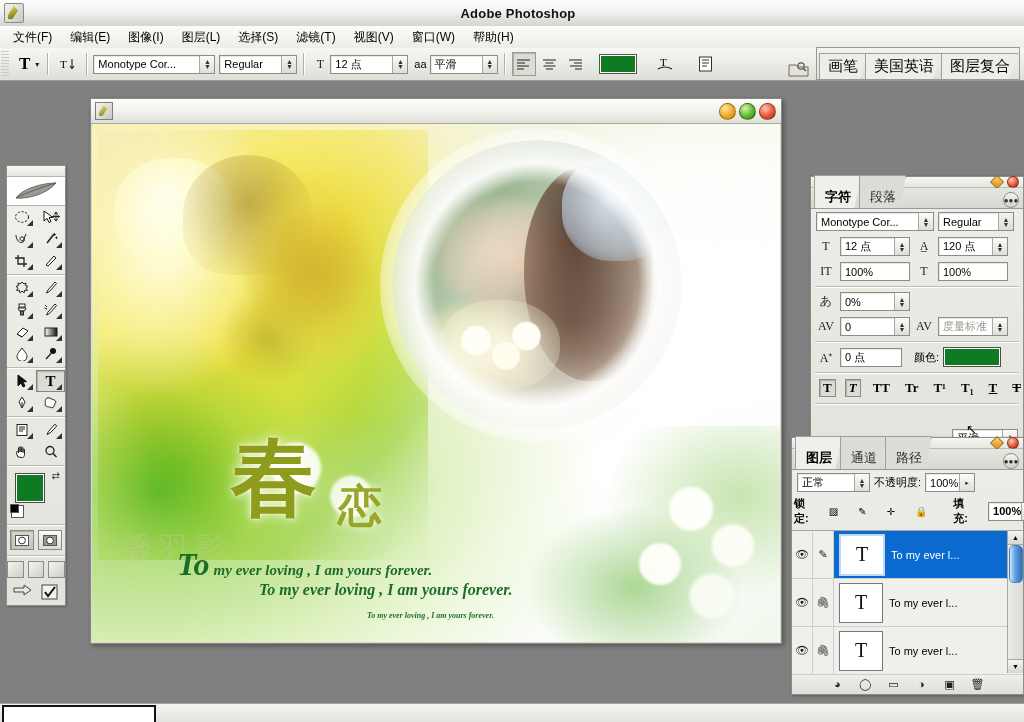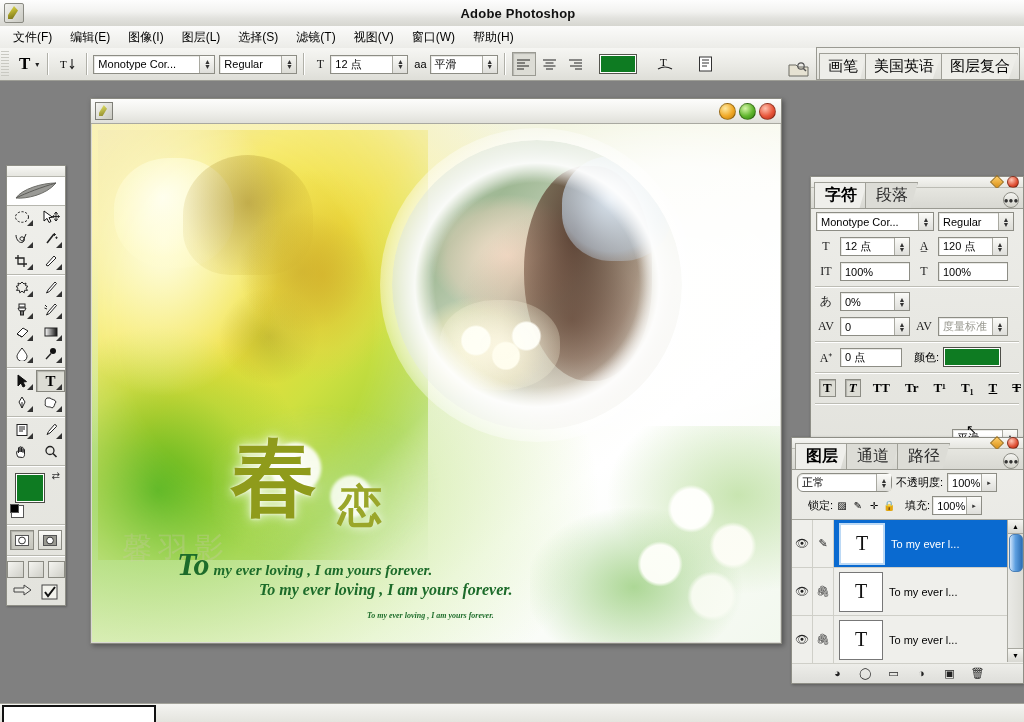--- a/index.html
+++ b/index.html
@@ -250,40 +250,40 @@
     position:absolute;background:linear-gradient(to bottom,#eeeeea,#e2e2dc);
     border:1px solid #8e8e86;box-shadow:1px 1px 3px rgba(0,0,0,.3);
   }
   .panel-grip{height:10px;background:linear-gradient(to bottom,#f6f6f3,#e6e6e0);
     border-bottom:1px solid #bcbcb4;display:flex;align-items:center;justify-content:flex-end;padding-right:4px;gap:5px;}
   .p-min{width:8px;height:8px;transform:rotate(45deg);background:linear-gradient(135deg,#ffcf6a,#d98f14);border:1px solid #9a6a10;}
   .p-close{width:10px;height:10px;border-radius:50%;background:radial-gradient(circle at 35% 30%,#ffc6b4,#df4f34 60%,#a5290f);border:1px solid rgba(0,0,0,.35);}
   .tabrow{display:flex;align-items:flex-end;height:20px;padding-left:3px;
     background:linear-gradient(to bottom,#e6e6e0,#d8d8d2);border-bottom:1px solid #9a9a92;position:relative;}
   .ptab{
-    font-size:16px;padding:2px 9px 2px 10px;background:#dcdcd6;border:1px solid #a0a098;border-bottom:none;
+    font-size:13px;padding:12px 9px 2px 10px;background:#dcdcd6;border:1px solid #a0a098;border-bottom:none;
     margin-right:-2px;clip-path:polygon(0 0,100% 0,86% 100%,0 100%);color:#2b2b2b;
   }
   .ptab.active{background:#efefeb;color:#000;font-weight:bold;}
   .pmenu{margin-left:auto;margin-right:4px;width:14px;height:14px;border-radius:50%;
     background:linear-gradient(to bottom,#f4f4f0,#d2d2ca);border:1px solid #8f8f87;
     font-size:8px;display:flex;align-items:center;justify-content:center;color:#333;}
   .prow{display:flex;align-items:center;padding:3px 5px;gap:4px;}
   .ficon{font-family:"Liberation Serif",serif;font-size:12px;width:20px;text-align:center;color:#222;flex:none;}
   .fieldtxt{font-size:11px;}
   .pdiv{height:1px;background:#bdbdb5;box-shadow:0 1px 0 #fff;margin:2px 4px;}
   .style-row{display:flex;align-items:center;gap:9px;padding:4px 8px;font-family:"Liberation Serif",serif;font-size:13px;font-weight:bold;}
   .style-btn{padding:0 3px;}
   .style-btn.on{border:1px solid #8c8c84;background:#dcdcd4;box-shadow:inset 1px 1px 1px rgba(0,0,0,.2);}
   .color-lbl{font-size:11px;margin-left:8px;}
   .color-box{width:56px;height:18px;background:#0e7b22;border:1px solid #4e4e48;box-shadow:inset 0 0 0 1px #fff;}
 
   
   .lay-head{padding:3px 5px;}
-  .lock-row{display:flex;align-items:center;font-size:11px;gap:2px;padding:1px 16px 4px;}
+  .lock-row{display:flex;align-items:center;font-size:11px;gap:20px;padding:1px 2px 4px;font-weight:bold;}
   .lock-ic{width:14px;height:14px;display:flex;align-items:center;justify-content:center;font-size:10px;}
   .layer-list{position:relative;background:#fff;border-top:1px solid #a8a8a0;border-bottom:1px solid #a8a8a0;}
   .layer-row{display:flex;align-items:center;height:47px;border-bottom:1px solid #cfcfc8;background:#efefeb;}
   .layer-row.sel{background:#0a6ad0;color:#fff;}
   .eye-cell,.link-cell{width:20px;display:flex;align-items:center;justify-content:center;
     height:47px;border-right:1px solid #cfcfc8;background:#efefeb;font-size:11px;color:#222;}
   .thumb{width:42px;height:38px;background:#fff;border:1px solid #777;margin:0 6px 0 5px;
     display:flex;align-items:center;justify-content:center;font-family:"Liberation Serif",serif;
     font-size:20px;color:#111;flex:none;}
   .layer-row.sel .thumb{border:2px solid #bcd9f5;}
@@ -789,21 +789,21 @@
       <div class="p-min"></div>
       <div class="p-close"></div>
     </div>
     <div class="tabrow">
       <div class="ptab active">图层</div>
       <div class="ptab">通道</div>
       <div class="ptab">路径</div>
       <div class="pmenu">●●●</div>
     </div>
     <div class="prow lay-head">
-      <div class="combo" style="width:95px;border-radius:6px;">
+      <div class="combo" style="width:73px;">
         <span>正常</span>
         <span class="spin">
             <span>▲</span>
             <span>▼</span>
           </span>
       </div>
       <span class="fieldtxt">不透明度:</span>
       <div class="combo" style="width:50px;">
         <span>100%</span>
         <span class="spin" style="line-height:10px;">▸</span>

